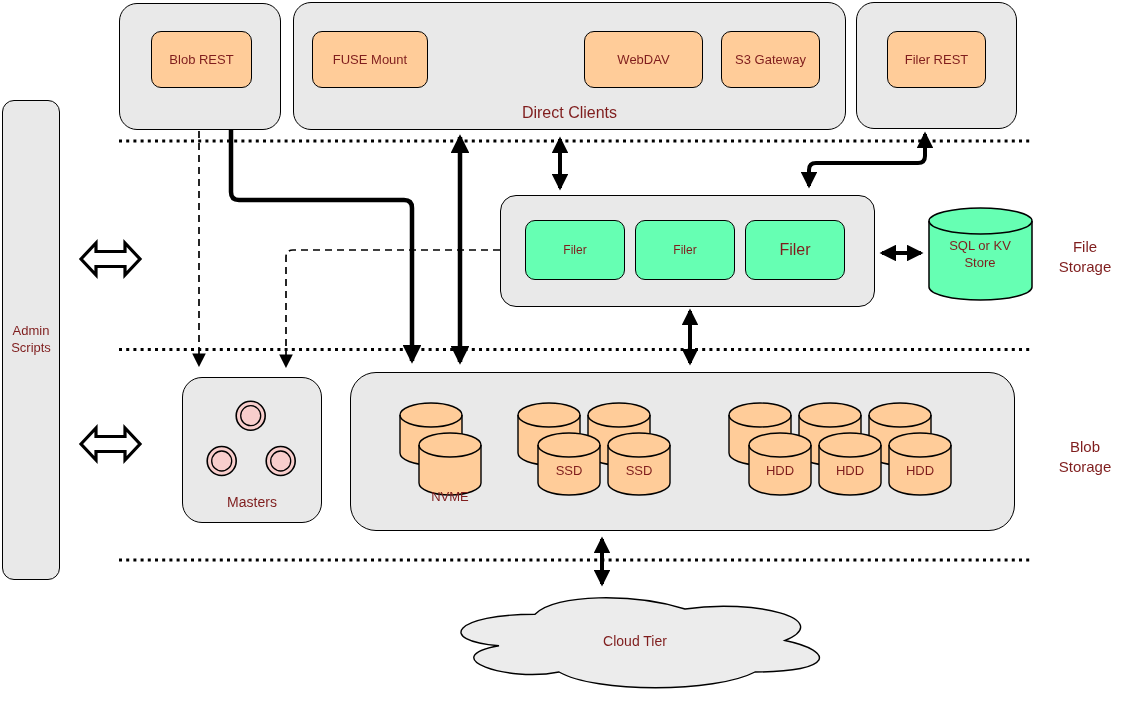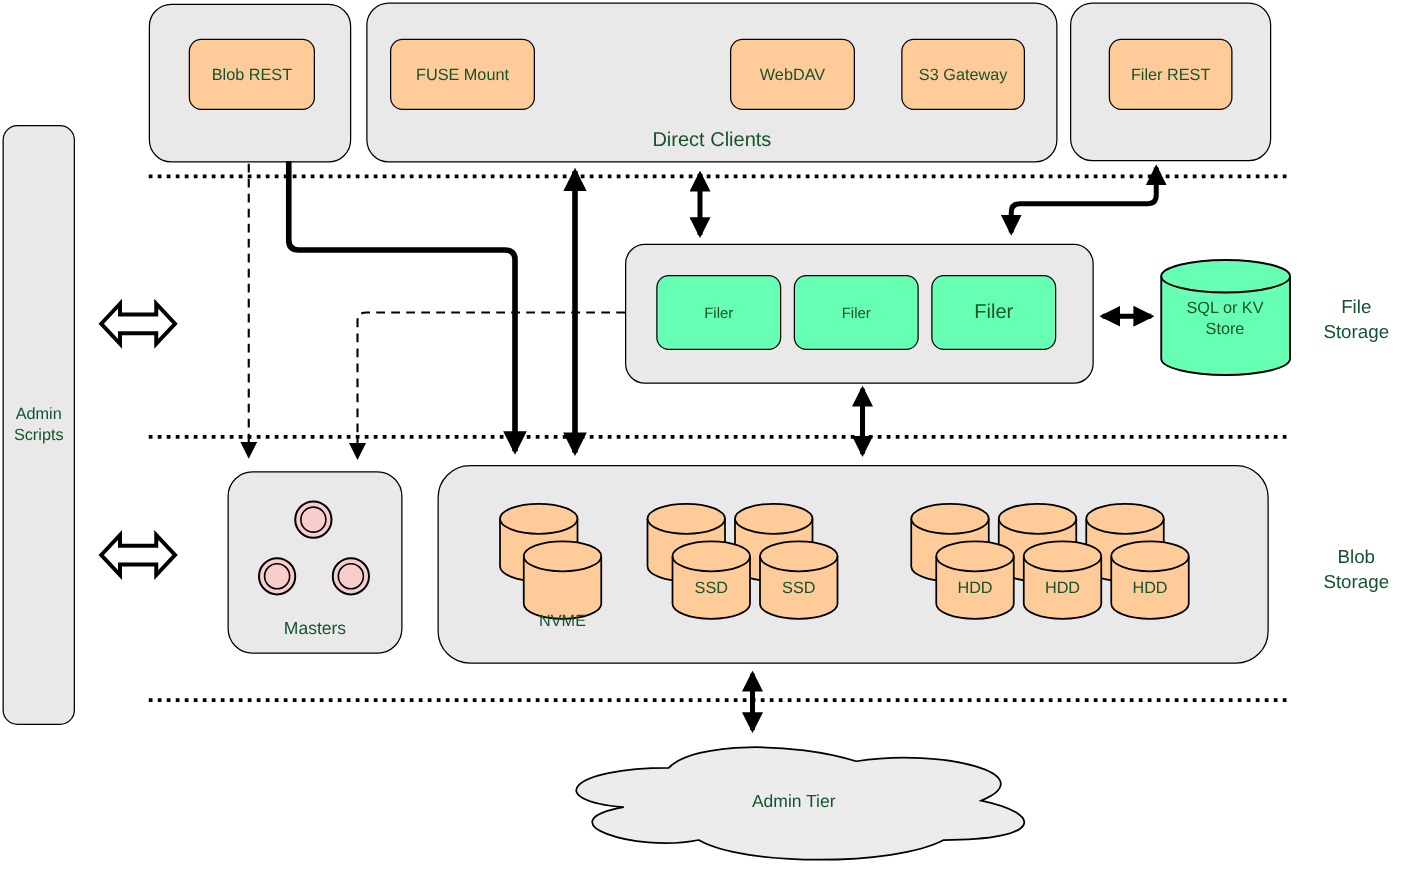--- a/index.html
+++ b/index.html
@@ -2,21 +2,21 @@
 <html style="--panel-fill: #e9e9e9; --accent-orange: #ffcc99; --accent-green: #66ffb3; --accent-pink: #f8cecc; --cloud-fill: #ececec; --stroke: #000000;"><head>
 <meta charset="utf-8">
 <style>
   :root{
     --panel-fill:#e9e9e9; --accent-orange:#ffcc99; --accent-green:#66ffb3;
     --accent-pink:#f8cecc; --cloud-fill:#ececec; --stroke:#000000;
   }
   html,body{margin:0;padding:0;background:#fff;}
   #canvas{
     position:relative;width:1121px;height:701px;background:#fff;overflow:hidden;
-    font-family:"Liberation Sans", sans-serif;color:#14532d;
+    font-family:"Liberation Sans", sans-serif;color:#7f1d1d;
   }
   .abs{position:absolute;box-sizing:border-box;}
   .panel{
     background:var(--panel-fill);
     border:1.5px solid var(--stroke);
   }
   .node{
     display:flex;align-items:center;justify-content:center;text-align:center;
     border:1.5px solid var(--stroke);border-radius:10px;font-size:13px;
   }
@@ -52,21 +52,21 @@
   <div class="abs panel" style="left:500px;top:195px;width:375px;height:112px;border-radius:16px;"></div>
   <div class="abs panel" style="left:182px;top:377px;width:140px;height:146px;border-radius:20px;"></div>
   <div class="abs panel" style="left:350px;top:372px;width:665px;height:159px;border-radius:26px;"></div>
 
   <div class="abs node orange" style="left:151px;top:31px;width:101px;height:57px;">
       <span>Blob REST</span>
     </div>
   <div class="abs node orange" style="left:312px;top:31px;width:116px;height:57px;">
       <span>FUSE Mount</span>
     </div>
-  <div class="abs node orange" style="left:584px;top:31px;width:100px;height:57px;">
+  <div class="abs node orange" style="left:584px;top:31px;width:119px;height:57px;">
       <span>WebDAV</span>
     </div>
   <div class="abs node orange" style="left:721px;top:31px;width:99px;height:57px;">
       <span>S3 Gateway</span>
     </div>
   <div class="abs node orange" style="left:887px;top:31px;width:99px;height:57px;">
       <span>Filer REST</span>
     </div>
 
   <div class="abs lbl" style="left:293px;top:103px;width:553px;font-size:16px;">Direct Clients</div>
@@ -151,18 +151,18 @@
 
   <div class="abs lbl ctr" style="left:450px;top:471px;font-size:13px;margin-top:26px;">NVME</div>
   <div class="abs lbl ctr" style="left:569px;top:471px;font-size:13px;">SSD</div>
   <div class="abs lbl ctr" style="left:639px;top:471px;font-size:13px;">SSD</div>
   <div class="abs lbl ctr" style="left:780px;top:471px;font-size:13px;">HDD</div>
   <div class="abs lbl ctr" style="left:850px;top:471px;font-size:13px;">HDD</div>
   <div class="abs lbl ctr" style="left:920px;top:471px;font-size:13px;">HDD</div>
 
   <div class="abs lbl bold ctr" style="left:980px;top:255px;width:86px;font-size:13px;">SQL or KV Store</div>
   <div class="abs lbl bold ctr" style="left:252px;top:502px;width:120px;font-size:14px;">Masters</div>
-  <div class="abs lbl bold ctr" style="left:635px;top:641px;width:160px;font-size:14px;">Admin Tier</div>
+  <div class="abs lbl bold ctr" style="left:635px;top:641px;width:160px;font-size:14px;">Cloud Tier</div>
 
   <div class="abs lbl ctr" style="left:1085px;top:256px;width:66px;font-size:15px;">File Storage</div>
   <div class="abs lbl ctr" style="left:1085px;top:456px;width:66px;font-size:15px;">Blob Storage</div>
 
 </div>
 
 </body></html>

